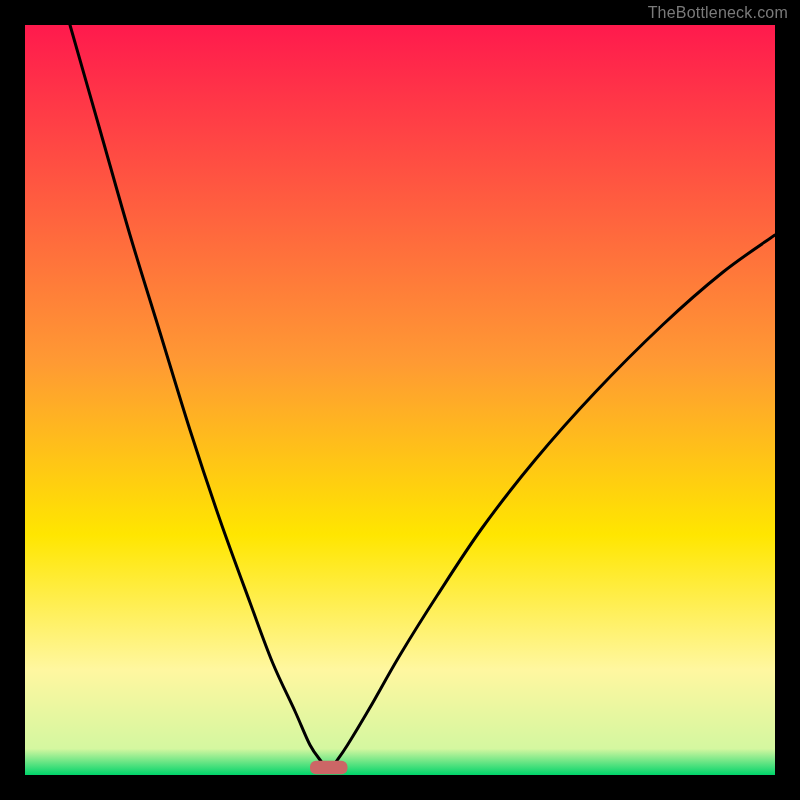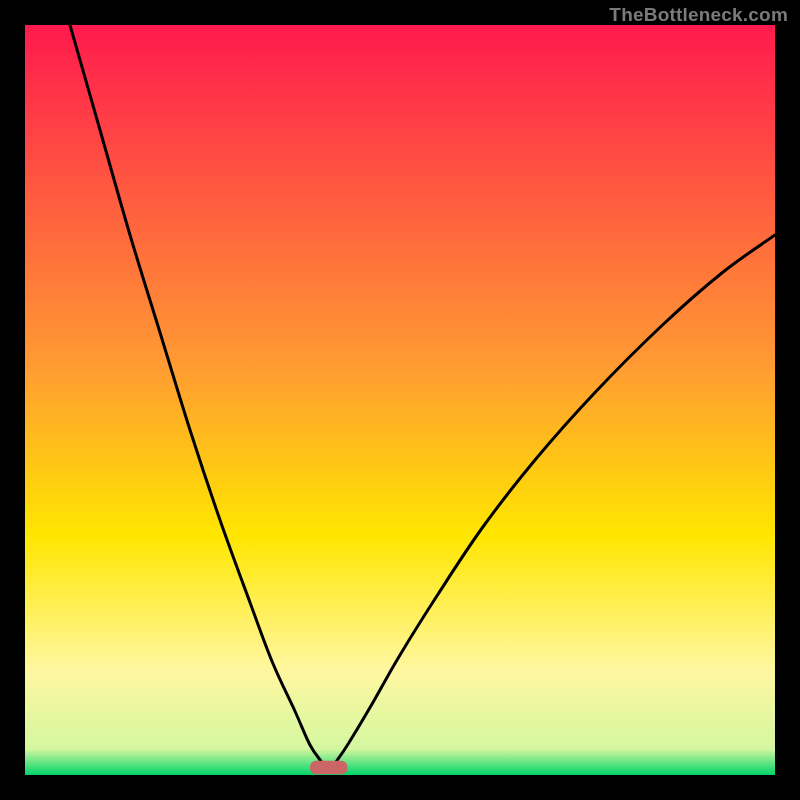--- a/index.html
+++ b/index.html
@@ -24,22 +24,22 @@
     left: 0;
     top: 0;
     width: 750px;
     height: 750px;
   }
   .watermark {
     position: absolute;
     top: 4px;
     right: 12px;
     color: #7a7a7a;
-    font-size: 19px;
-    font-weight: 700;
+    font-size: 16px;
+    font-weight: 400;
     letter-spacing: 0.2px;
   }
   svg {
     display: block;
   }
 </style>
 </head>
 <body>
 
 <div class="frame">

